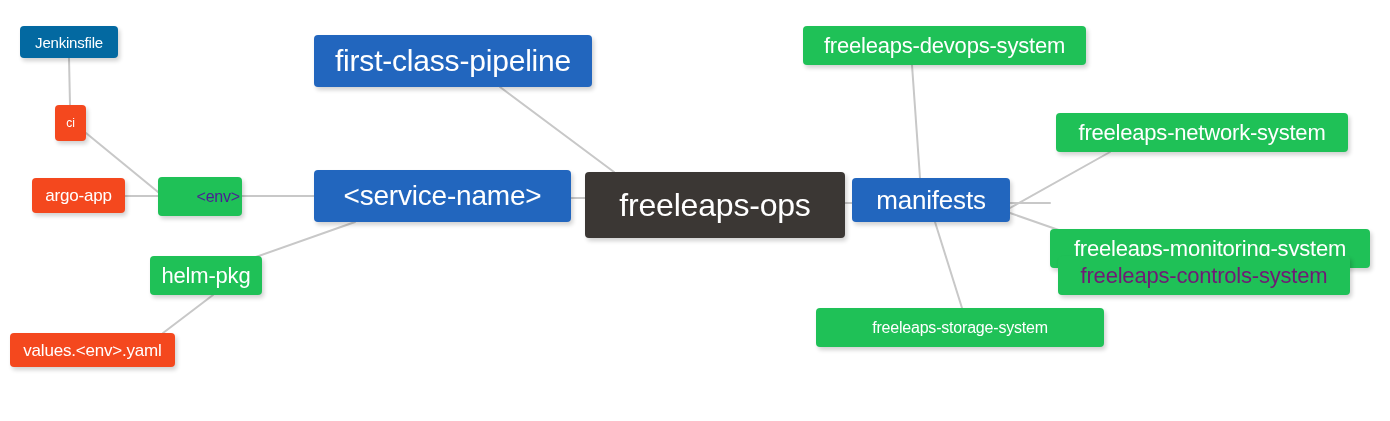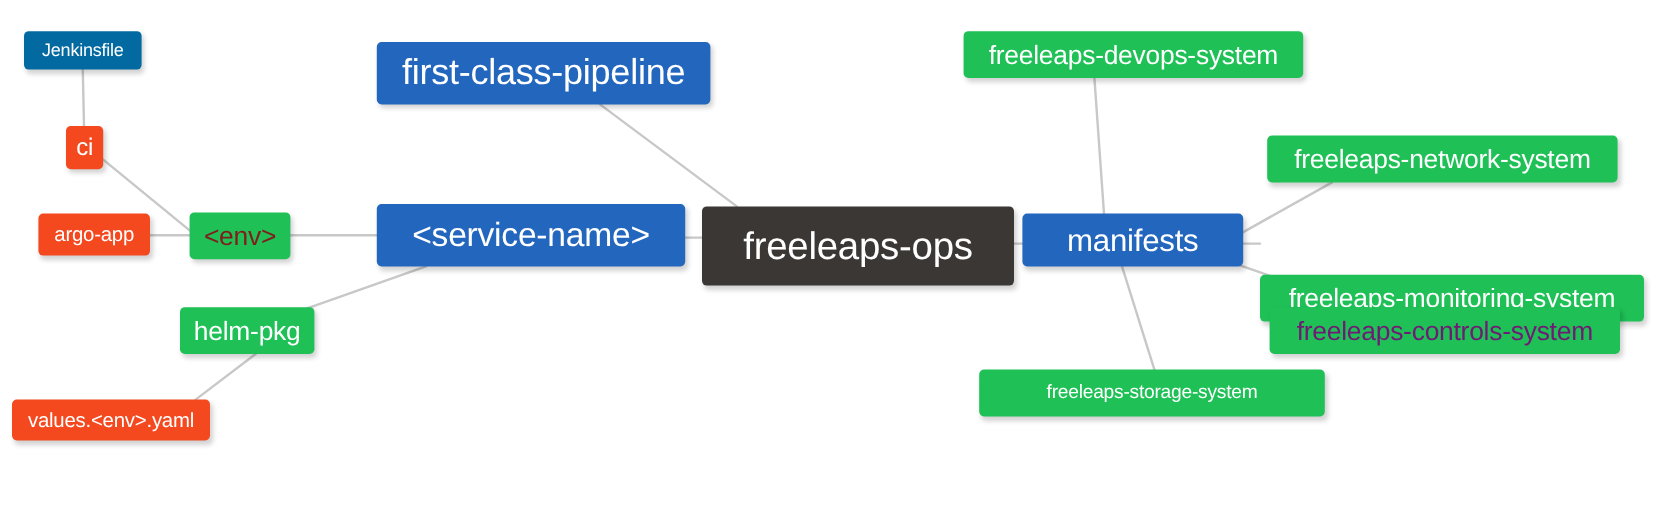--- a/index.html
+++ b/index.html
@@ -62,45 +62,45 @@
       <line x1="920" y1="178" x2="912" y2="65" stroke="#c8c8c8" stroke-width="2" stroke-linecap="round"></line>
       <line x1="1010" y1="208" x2="1110" y2="152" stroke="#c8c8c8" stroke-width="2" stroke-linecap="round"></line>
       <line x1="1010" y1="203" x2="1050" y2="203" stroke="#c8c8c8" stroke-width="2" stroke-linecap="round"></line>
       <line x1="1010" y1="213" x2="1133" y2="256" stroke="#c8c8c8" stroke-width="2" stroke-linecap="round"></line>
       <line x1="935" y1="222" x2="962" y2="308" stroke="#c8c8c8" stroke-width="2" stroke-linecap="round"></line>
     </svg>
   <div id="node-layer">
       <div class="node" style="left: 20px; top: 26px; width: 98px; height: 32px; background: #0369a1; font-size: 15px; color: rgb(255, 255, 255);">
         <span class="node-label">Jenkinsfile</span>
       </div>
-      <div class="node" style="left: 55px; top: 105px; width: 31px; height: 36px; background: rgb(244, 72, 30); font-size: 20px; color: rgb(255, 255, 255);">
+      <div class="node" style="left: 55px; top: 105px; width: 31px; height: 36px; background: rgb(244, 72, 30); font-size: 12px; color: rgb(255, 255, 255);">
         <span class="node-label">ci</span>
       </div>
       <div class="node" style="left: 32px; top: 178px; width: 93px; height: 35px; background: rgb(244, 72, 30); font-size: 17px; color: rgb(255, 255, 255); text-align: center;">
         <span class="node-label">argo-app</span>
       </div>
-      <div class="node" style="left: 158px; top: 177px; width: 84px; height: 39px; background: rgb(31, 193, 87); font-size: 22px; color: #7f1d1d;">
+      <div class="node" style="left: 158px; top: 177px; width: 84px; height: 39px; background: rgb(31, 193, 87); font-size: 16px; color: #4c1d95; justify-content: flex-end;">
         <span class="node-label">&lt;env&gt;</span>
       </div>
       <div class="node" style="left: 150px; top: 256px; width: 112px; height: 39px; background: rgb(31, 193, 87); font-size: 22px; color: rgb(255, 255, 255);">
         <span class="node-label">helm-pkg</span>
       </div>
       <div class="node" style="left: 10px; top: 333px; width: 165px; height: 34px; background: rgb(244, 72, 30); font-size: 17px; color: rgb(255, 255, 255);">
         <span class="node-label">values.&lt;env&gt;.yaml</span>
       </div>
       <div class="node" style="left: 314px; top: 35px; width: 278px; height: 52px; background: rgb(34, 102, 190); font-size: 30px; color: rgb(255, 255, 255);">
         <span class="node-label">first-class-pipeline</span>
       </div>
       <div class="node" style="left: 314px; top: 170px; width: 257px; height: 52px; background: rgb(34, 102, 190); font-size: 28px; color: rgb(255, 255, 255);">
         <span class="node-label">&lt;service-name&gt;</span>
       </div>
       <div class="node" style="left: 585px; top: 172px; width: 260px; height: 66px; background: rgb(59, 55, 52); font-size: 32px; color: rgb(255, 255, 255);">
         <span class="node-label">freeleaps-ops</span>
       </div>
-      <div class="node" style="left: 852px; top: 178px; width: 184px; height: 44px; background: rgb(34, 102, 190); font-size: 26px; color: rgb(255, 255, 255);">
+      <div class="node" style="left: 852px; top: 178px; width: 158px; height: 44px; background: rgb(34, 102, 190); font-size: 26px; color: rgb(255, 255, 255);">
         <span class="node-label">manifests</span>
       </div>
       <div class="node" style="left: 803px; top: 26px; width: 283px; height: 39px; background: rgb(31, 193, 87); font-size: 22px; color: rgb(255, 255, 255);">
         <span class="node-label">freeleaps-devops-system</span>
       </div>
       <div class="node" style="left: 1056px; top: 113px; width: 292px; height: 39px; background: rgb(31, 193, 87); font-size: 22px; color: rgb(255, 255, 255);">
         <span class="node-label">freeleaps-network-system</span>
       </div>
       <div class="node" style="left: 1050px; top: 186px; width: 320px; height: 39px; background: rgb(31, 193, 87); font-size: 22px; color: rgb(255, 255, 255); margin-top: 43px;">
         <span class="node-label">freeleaps-monitoring-system</span>

